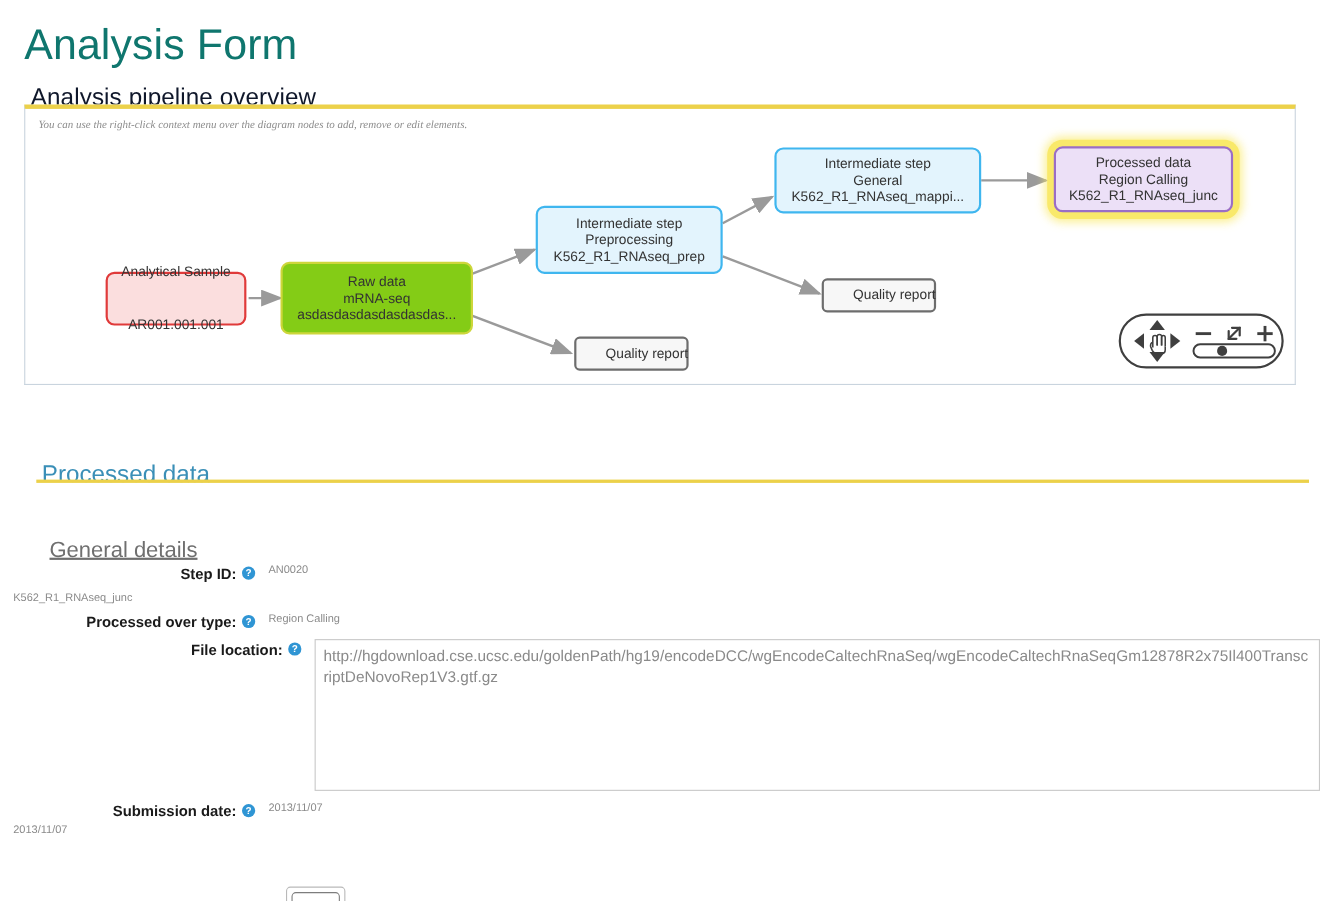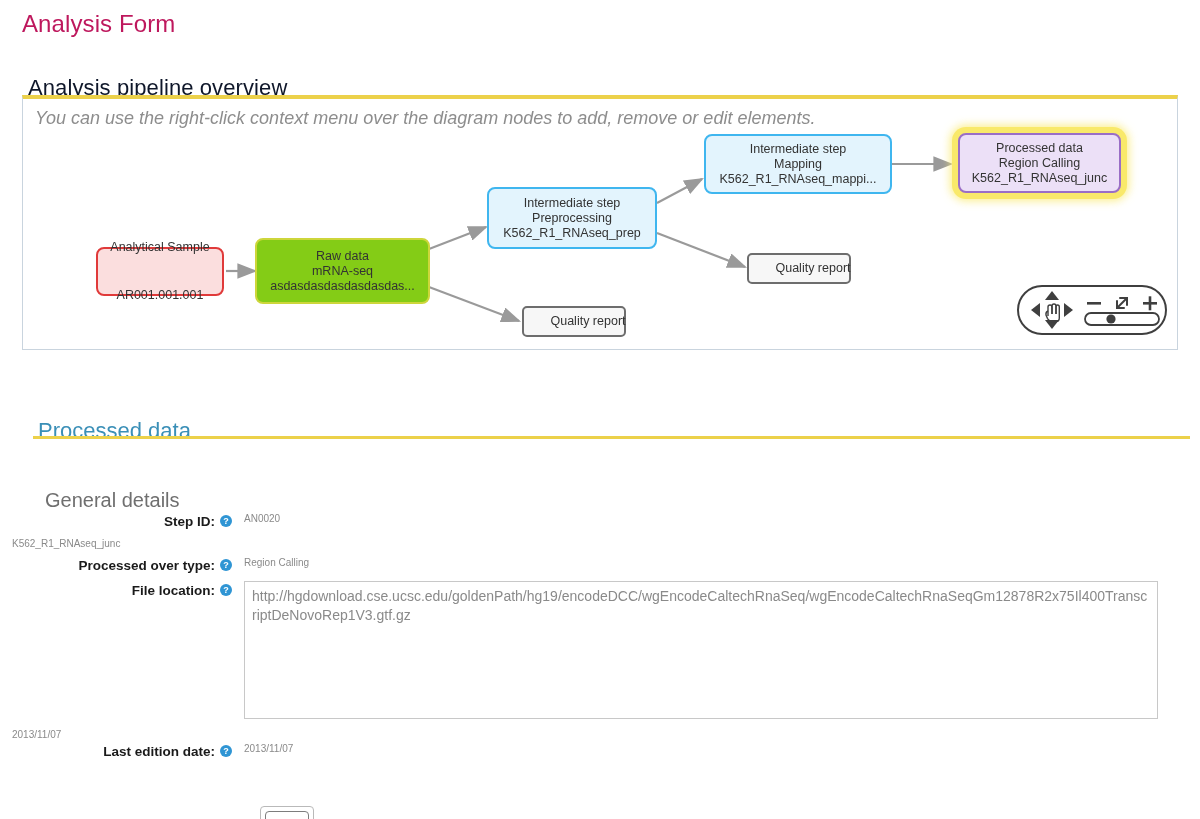--- a/index.html
+++ b/index.html
@@ -9,41 +9,41 @@
     width: 1200px; height: 819px;
     background: #ffffff;
     font-family: "Liberation Sans", sans-serif;
     overflow: hidden;
   }
   .page { position: relative; width: 1200px; height: 819px; }
 
   
   .page-title {
     position: absolute; left: 22px; top: -6px;
-    font-size: 24px; font-weight: 300; color: #be185d;
+    font-size: 39px; font-weight: 300; color: #0f766e;
     letter-spacing: 0.1px;
   }
   .section-title-1 {
     position: absolute; left: 28px; top: 57px;
     font-size: 22px; font-weight: 400; color: #0f172a;
     letter-spacing: 0.1px;
   }
 
   
   .diagram-panel {
     position: absolute; left: 22px; top: 95px;
     width: 1156px; height: 255px;
     background: #ffffff;
     border: 1px solid #c9d4de;
     border-top: 4px solid #ecd14a;
   }
   .diagram-hint {
     position: absolute; left: 12px; top: 9px;
-    font-size: 18px; font-style: italic; color: #8d8d8d;
-    font-family: Liberation Sans, sans-serif;
+    font-size: 10px; font-style: italic; color: #8d8d8d;
+    font-family: Liberation Serif, serif;
   }
   .diagram-canvas {
     position: absolute; left: 0; top: 0; right: 0; bottom: 0;
     overflow: hidden;
   }
 
   
   .node {
     position: absolute;
     display: flex; flex-direction: column;
@@ -91,21 +91,21 @@
   .section-title-2 {
     position: absolute; left: 38px; top: 400px;
     font-size: 22px; font-weight: 400; color: #3a8fb7;
   }
   .section-rule {
     position: absolute; left: 33px; top: 436px;
     width: 1157px; height: 3px; background: #ecd14a;
   }
   .subsection-title {
     position: absolute; left: 45px; top: 469px;
-    font-size: 20px; font-weight: 300; color: #6f6f6f;
+    font-size: 20px; font-weight: 300; color: #6f6f6f; text-decoration: underline;
   }
 
   
   .form { position: absolute; left: 0; top: 512px; width: 1200px; }
   .form-row {
     display: flex; align-items: flex-start;
     margin-bottom: 7px;
   }
   .form-label {
     width: 232px; flex: 0 0 232px;
@@ -136,21 +136,21 @@
     border: 1px solid #c8c8c8;
     background: #ffffff;
     padding: 5px 7px;
     font-family: "Liberation Sans", sans-serif;
     font-size: 14px; font-weight: 300; color: #8a8a8a;
     line-height: 19px;
     resize: none;
     overflow: hidden;
     word-break: break-all;
   }
-  .row-file { margin-bottom: 9px; }
+  .row-file { margin-bottom: 9px; justify-content: flex-end; }
   .row-date { margin-bottom: 2px; }
   .bottom-stub {
     position: absolute; left: 260px; top: 806px;
     width: 54px; height: 26px;
     border: 1px solid #b9b9b9; border-radius: 4px;
     background: #ffffff;
   }
   .bottom-stub-inner {
     position: absolute; left: 4px; top: 4px;
     width: 44px; height: 22px;
@@ -204,21 +204,21 @@
       </div>
 
       <div class="node node-inter" style="left:464px; top:88px; width:170px; height:62px;">
         <span class="ln">Intermediate step</span>
         <span class="ln">Preprocessing</span>
         <span class="ln">K562_R1_RNAseq_prep</span>
       </div>
 
       <div class="node node-inter" style="left:681px; top:35px; width:188px; height:60px;">
         <span class="ln">Intermediate step</span>
-        <span class="ln">Mapping</span>
+        <span class="ln">General</span>
         <span class="ln">K562_R1_RNAseq_mappi...</span>
       </div>
 
       <div class="node node-processed" style="left:935px; top:34px; width:163px; height:60px;">
         <span class="ln">Processed data</span>
         <span class="ln">Region Calling</span>
         <span class="ln">K562_R1_RNAseq_junc</span>
       </div>
 
       <div class="node node-report" style="left:724px; top:154px; width:104px; height:31px;">
@@ -302,27 +302,27 @@
     </div>
 
     <div class="form-row row-file">
       <div class="form-label">
         <span>File location:</span><span class="help-icon">?</span>
       </div>
       <textarea class="file-textarea" spellcheck="false" style="">http://hgdownload.cse.ucsc.edu/goldenPath/hg19/encodeDCC/wgEncodeCaltechRnaSeq/wgEncodeCaltechRnaSeqGm12878R2x75Il400TranscriptDeNovoRep1V3.gtf.gz</textarea>
     </div>
 
     <div class="form-row row-date">
+      <div class="form-label">
+        <span>Submission date:</span><span class="help-icon">?</span>
+      </div>
       <div class="form-value">2013/11/07</div>
     </div>
 
     <div class="form-row row-date">
-      <div class="form-label">
-        <span>Last edition date:</span><span class="help-icon">?</span>
-      </div>
       <div class="form-value">2013/11/07</div>
     </div>
 
   </div>
 
   <div class="bottom-stub">
     <div class="bottom-stub-inner"></div>
   </div>
 
 </div>

